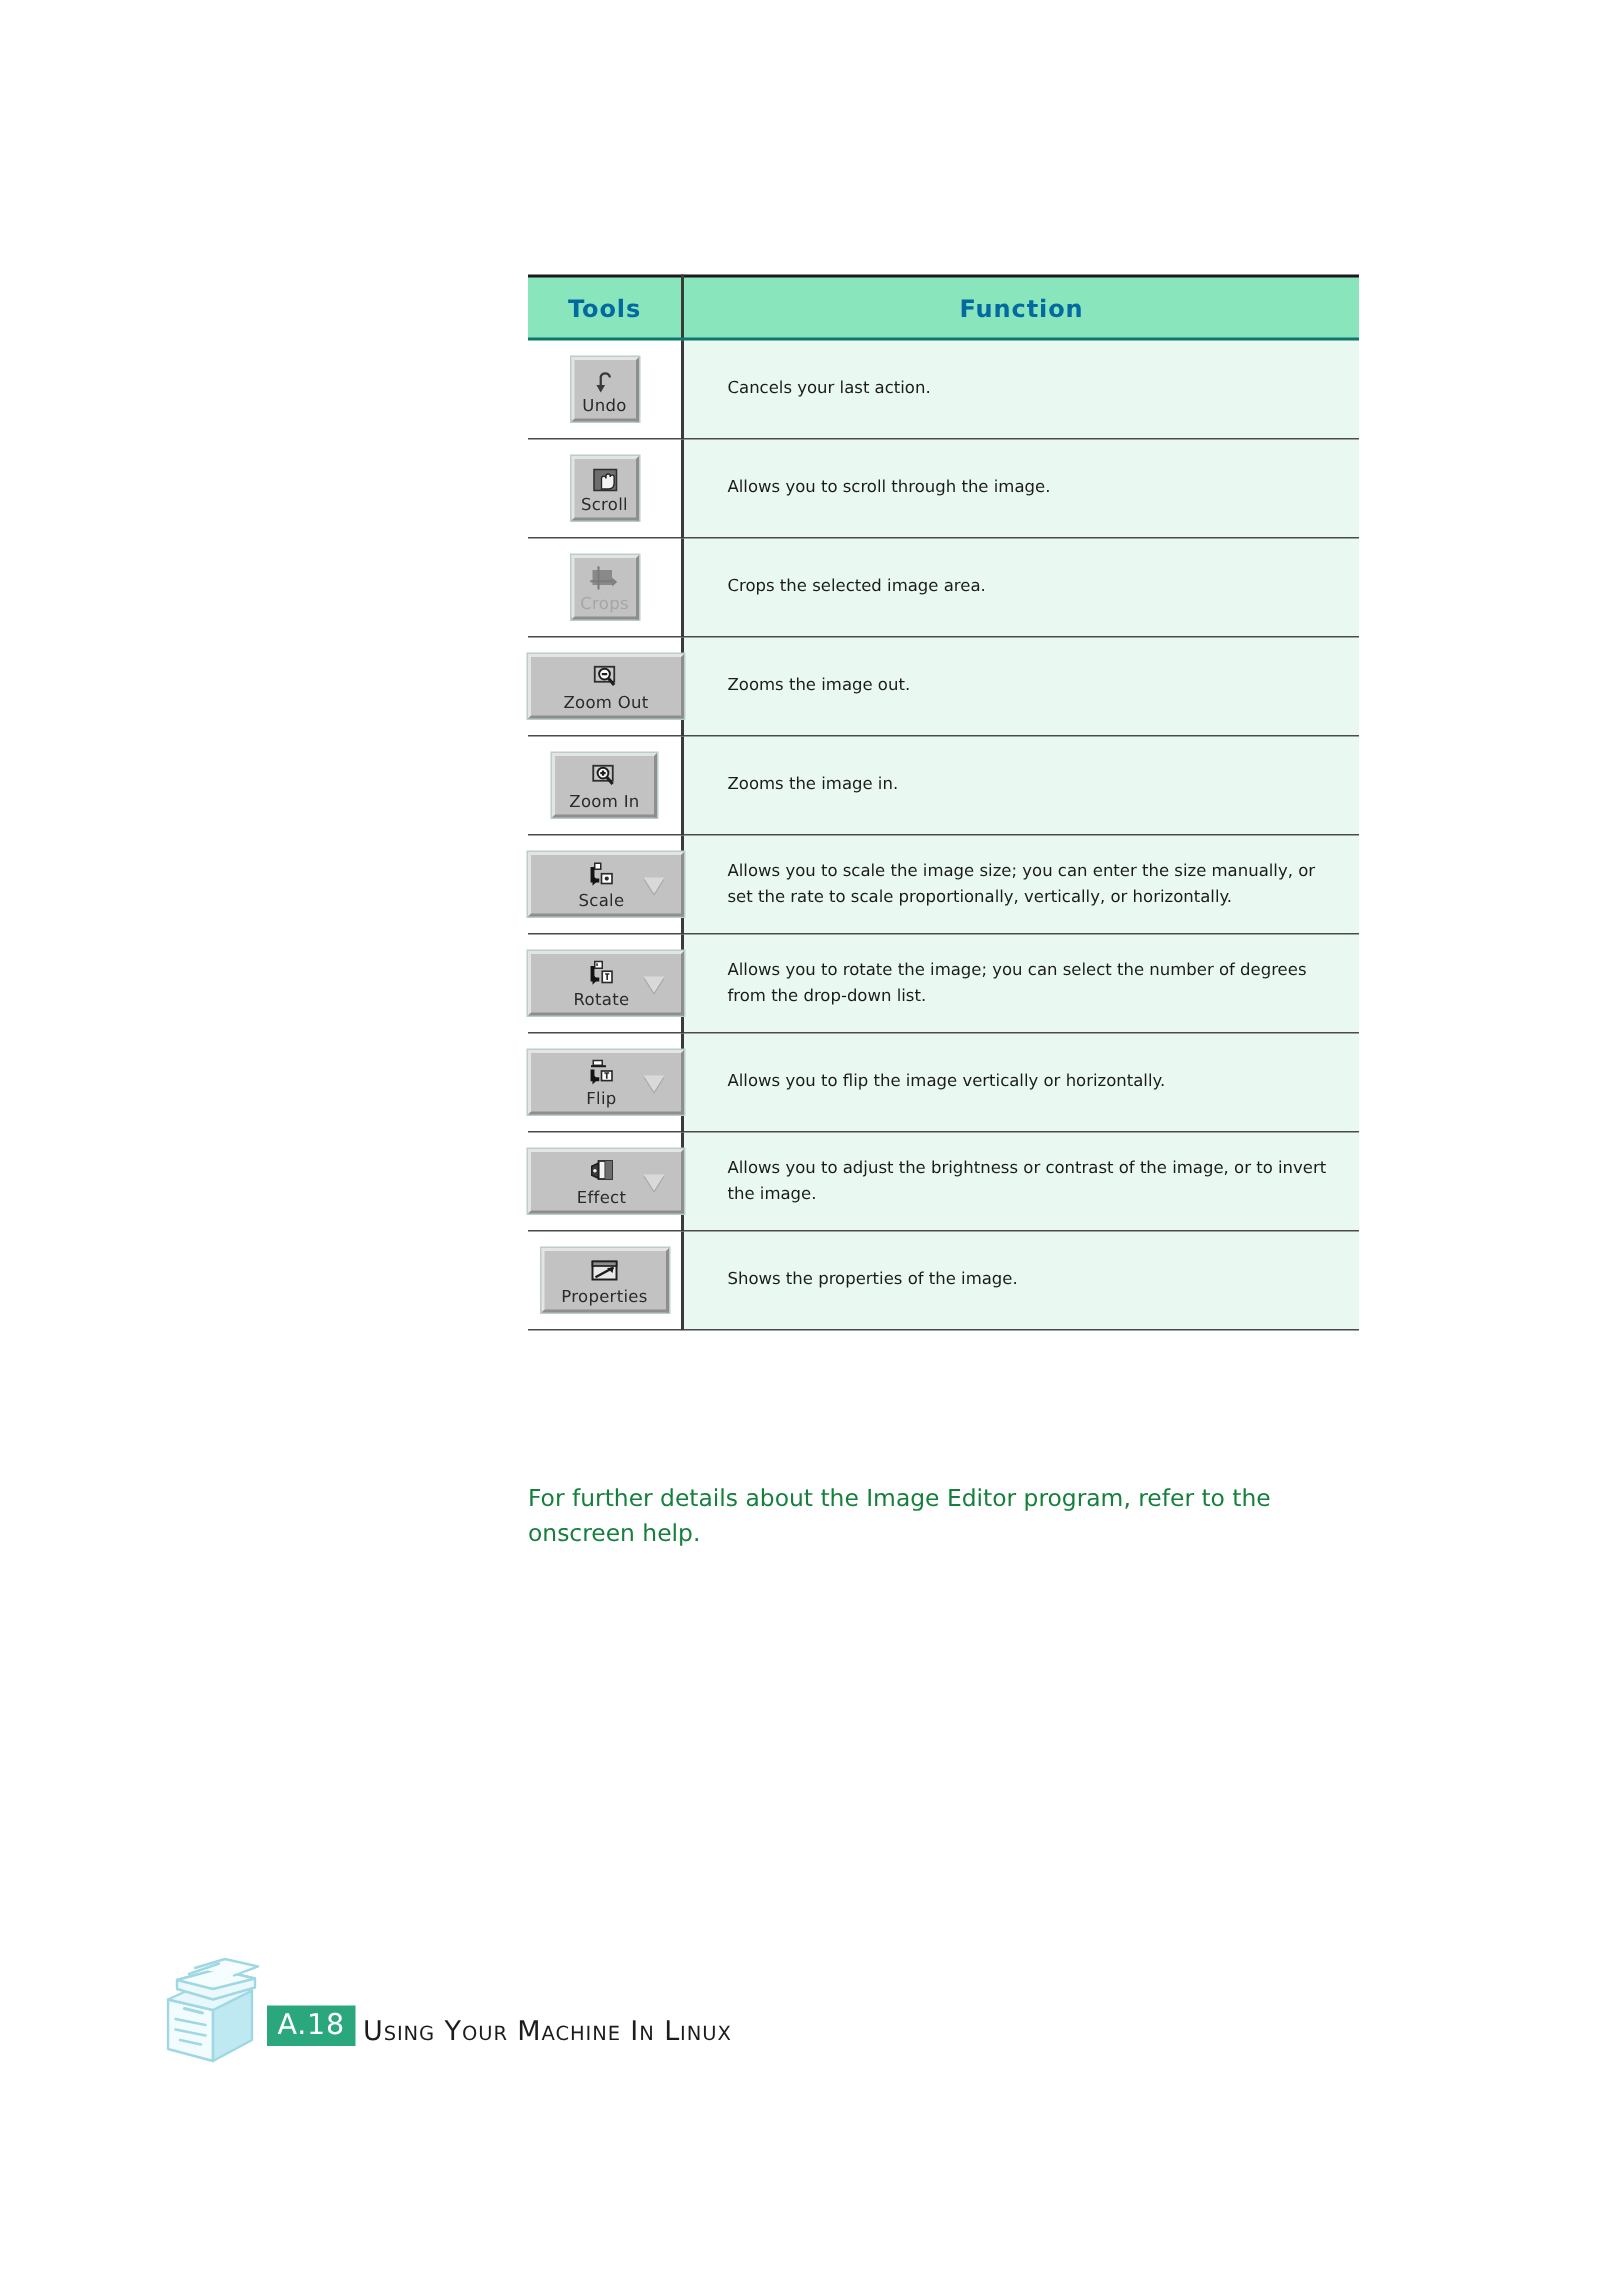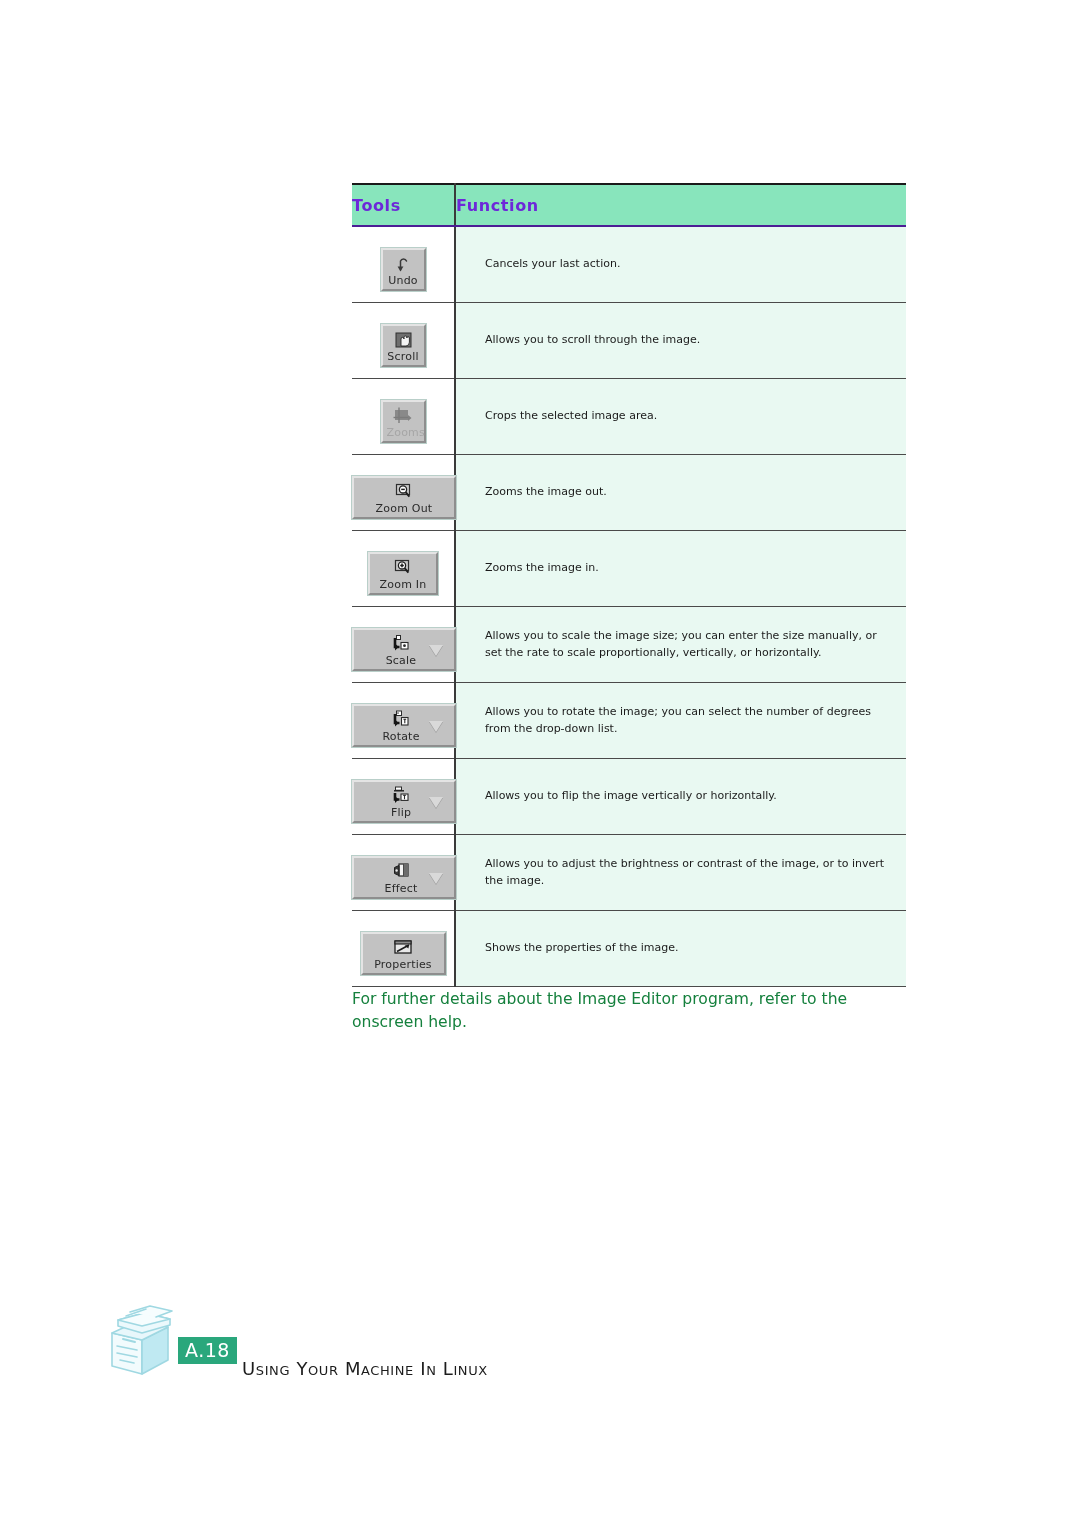--- a/index.html
+++ b/index.html
@@ -22,30 +22,30 @@
     top: 183px;
     width: 554px;
     border-collapse: collapse;
     table-layout: fixed;
   }
   .tools-table col.c-tools { width: 103px; }
   .tools-table col.c-func  { width: 451px; }
 
   .tools-table thead th {
     background: #88e5bc;
-    color: #6d28d9;
+    color: #0369a1;
     font-size: 16px;
     font-weight: bold;
     letter-spacing: 0.6px;
     height: 40px;
     padding: 0;
-    text-align: left;
+    text-align: center;
     vertical-align: middle;
     border-top: 2px solid #1a1a1a;
-    border-bottom: 2px solid #4c1d95;
+    border-bottom: 2px solid #0f766e;
   }
   .tools-table thead th.th-tools {
     border-right: 2px solid #3a3a3a;
   }
 
   .tools-table tbody td {
     border-bottom: 1.6px solid #4a4a4a;
     padding: 0;
     vertical-align: middle;
   }
@@ -70,21 +70,20 @@
     background: #c2c2c2;
     border-top: 2px solid #e4e4e4;
     border-left: 2px solid #e4e4e4;
     border-right: 2px solid #8e8e8e;
     border-bottom: 2px solid #8e8e8e;
     box-shadow: 0 0 0 1px #b9cfc9;
     padding: 3px 4px 2px 4px;
     box-sizing: border-box;
     text-align: center;
     font-family: "DejaVu Sans", sans-serif;
-    margin-top: 10px;
   }
   .tbtn .glyph {
     display: block;
     height: 20px;
     line-height: 20px;
     margin: 1px auto 0 auto;
   }
   .tbtn .glyph svg { display: block; margin: 0 auto; }
   .tbtn .blabel {
     display: block;
@@ -151,21 +150,21 @@
     color: #ffffff;
     font-size: 19px;
     font-weight: normal;
     letter-spacing: 0.5px;
     padding: 2px 7px 3px 7px;
     line-height: 22px;
   }
   .footer .foot-title {
     position: absolute;
     left: 146px;
-    top: 57px;
+    top: 43px;
     color: #1c1c1c;
     font-size: 18px;
     line-height: 23px;
     font-variant: small-caps;
     letter-spacing: 0.6px;
     white-space: nowrap;
   }
 </style>
 </head>
 <body>
@@ -203,21 +202,21 @@
         <td class="cell-func">Allows you to scroll through the image.</td>
       </tr>
       <tr>
         <td class="cell-tool"><span class="tbtn w-sm disabled"><span class="glyph">
               <svg width="22" height="20" viewBox="0 0 22 20">
                 <rect x="3" y="4" width="13" height="10" fill="#3d3d3d"></rect>
                 <path d="M7 1.5 L7 17" stroke="#1c1c1c" stroke-width="1.4"></path>
                 <path d="M1.5 11.5 L18 11.5" stroke="#1c1c1c" stroke-width="1.4"></path>
                 <path d="M16 9 L19.5 12 L16 15 Z" fill="#2a2a2a"></path>
               </svg>
-            </span><span class="blabel">Zooms</span></span></td>
+            </span><span class="blabel">Crops</span></span></td>
         <td class="cell-func">Crops the selected image area.</td>
       </tr>
       <tr>
         <td class="cell-tool"><span class="tbtn w-lg"><span class="glyph">
               <svg width="22" height="20" viewBox="0 0 22 20">
                 <rect x="3.5" y="2.5" width="13" height="10" fill="#c9c9c9" stroke="#2e2e2e" stroke-width="1.2"></rect>
                 <circle cx="10" cy="7.4" r="3.6" fill="#ffffff" stroke="#1e1e1e" stroke-width="1.3"></circle>
                 <path d="M8.2 7.4 L11.8 7.4" stroke="#1e1e1e" stroke-width="1.5"></path>
                 <path d="M12.6 10.2 L16.4 14.6" stroke="#1e1e1e" stroke-width="2"></path>
               </svg>

